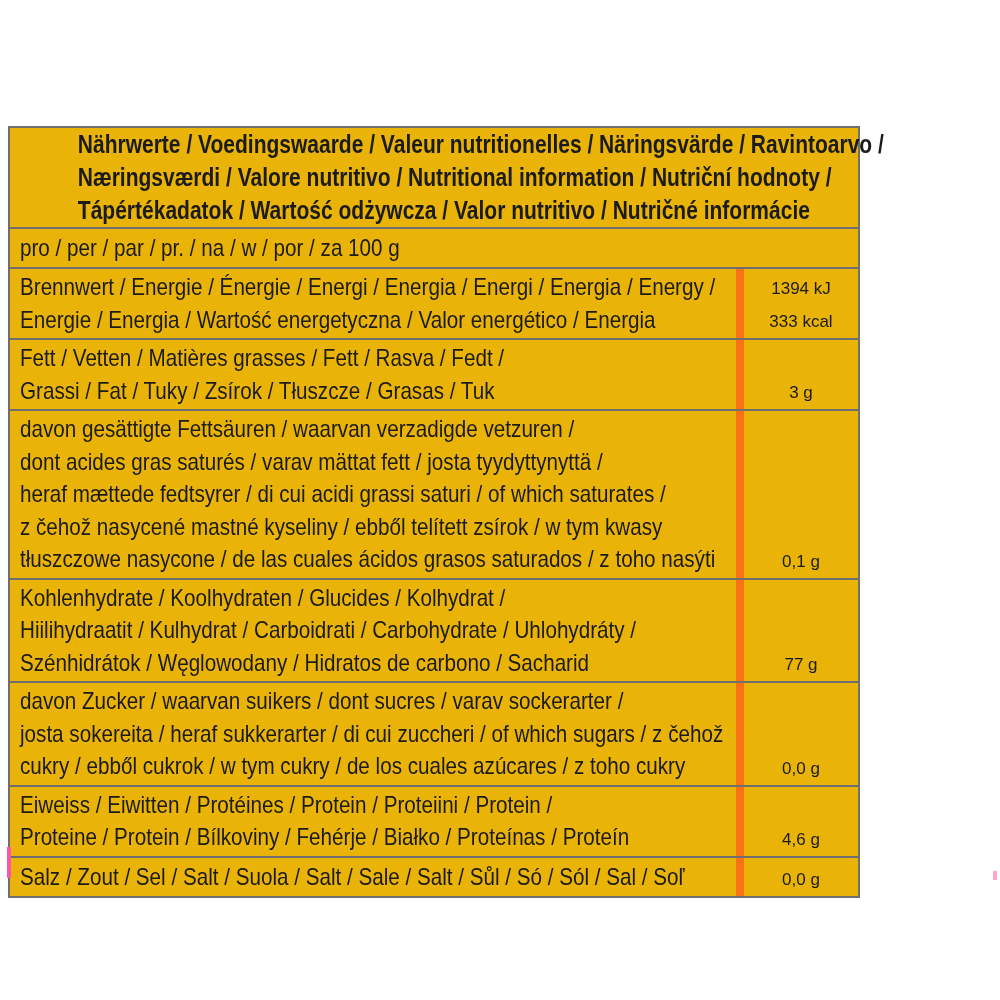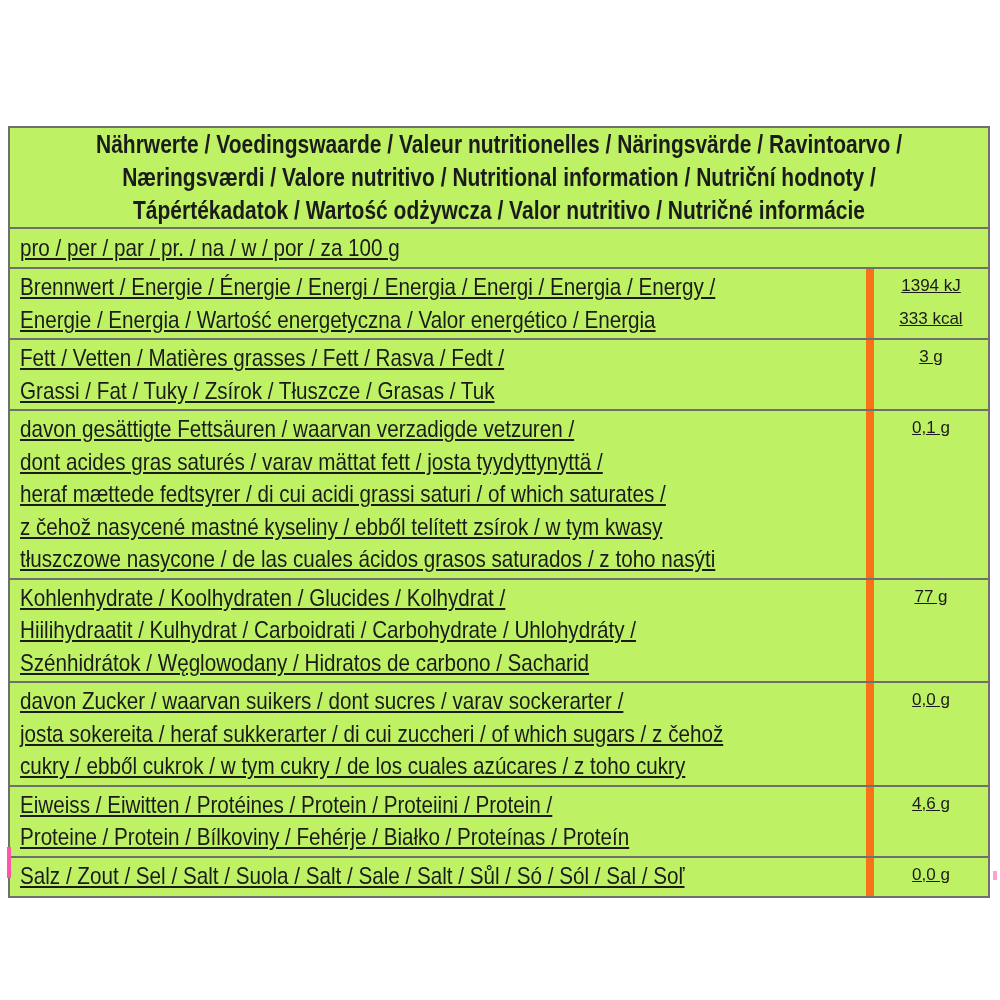--- a/index.html
+++ b/index.html
@@ -14,34 +14,34 @@
   .canvas {
     position: relative;
     width: 1000px;
     height: 1000px;
     background: #ffffff;
   }
   .ntable {
     position: absolute;
     left: 8px;
     top: 126px;
-    width: 982px;
+    width: 852px;
     border: 2px solid #6f6f6f;
     box-sizing: border-box;
     color: #1b1b1b;
-    background: #bef264;
+    background: #eab308;
   }
   .row {
     border-bottom: 2px solid #6f6f6f;
     box-sizing: border-box;
     display: flex;
     align-items: stretch;
   }
   .row:last-child { border-bottom: none; }
-  .cell { display: flex; align-items: flex-start; box-sizing: border-box; text-decoration: underline; }
+  .cell { display: flex; align-items: flex-end; box-sizing: border-box; }
   .cell.label {
     flex: 1 1 auto;
     padding: 2px 4px 2px 10px;
     overflow: hidden;
   }
   .cell.value {
     flex: 0 0 122px;
     border-left: 8px solid #f97316;
     justify-content: center;
     text-align: center;

